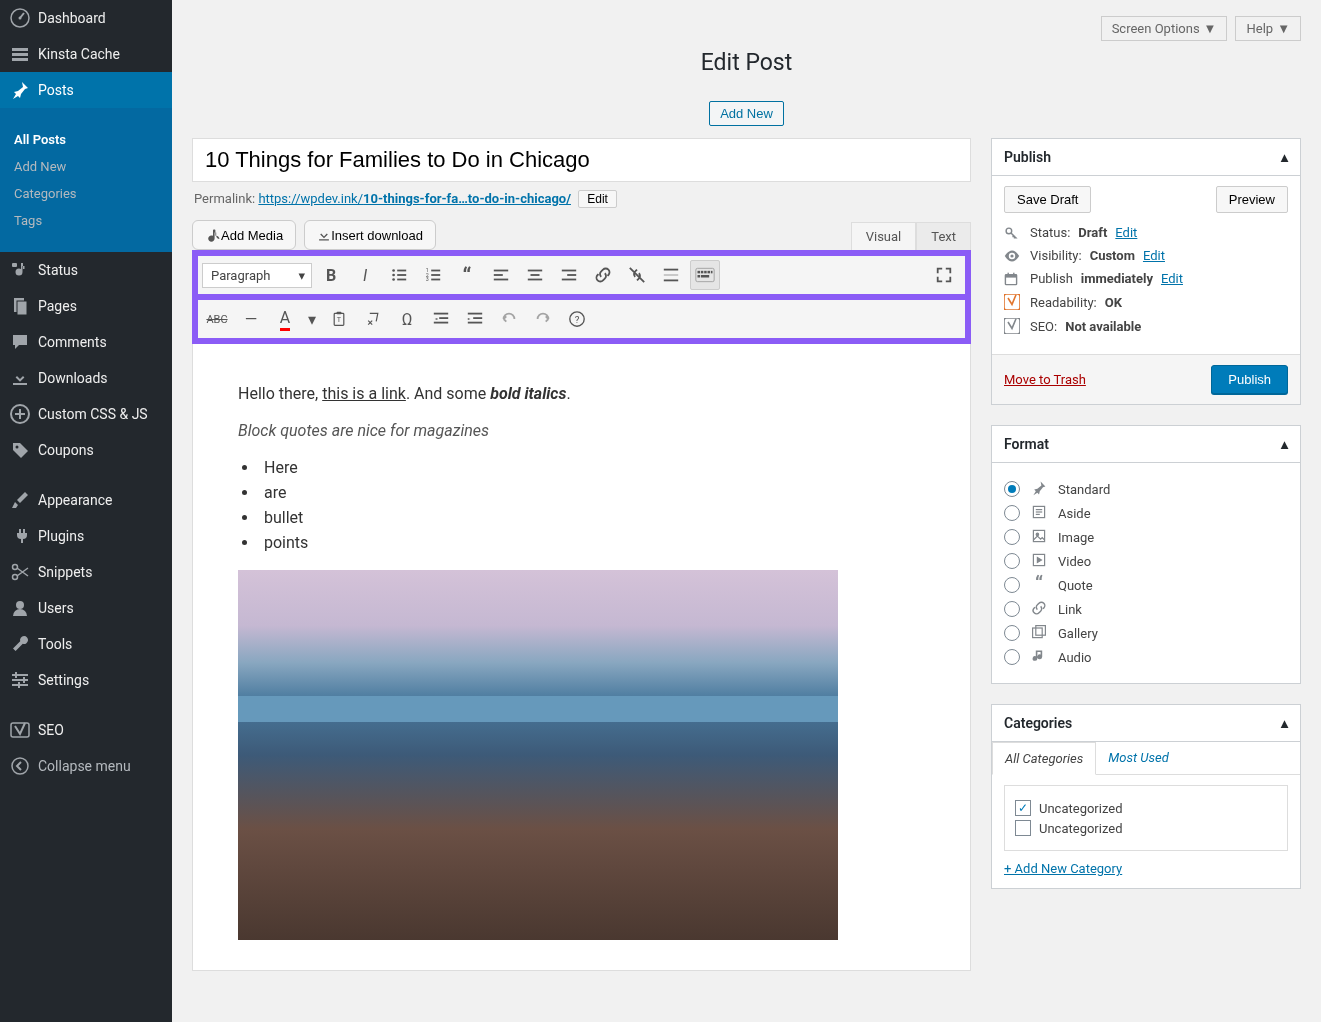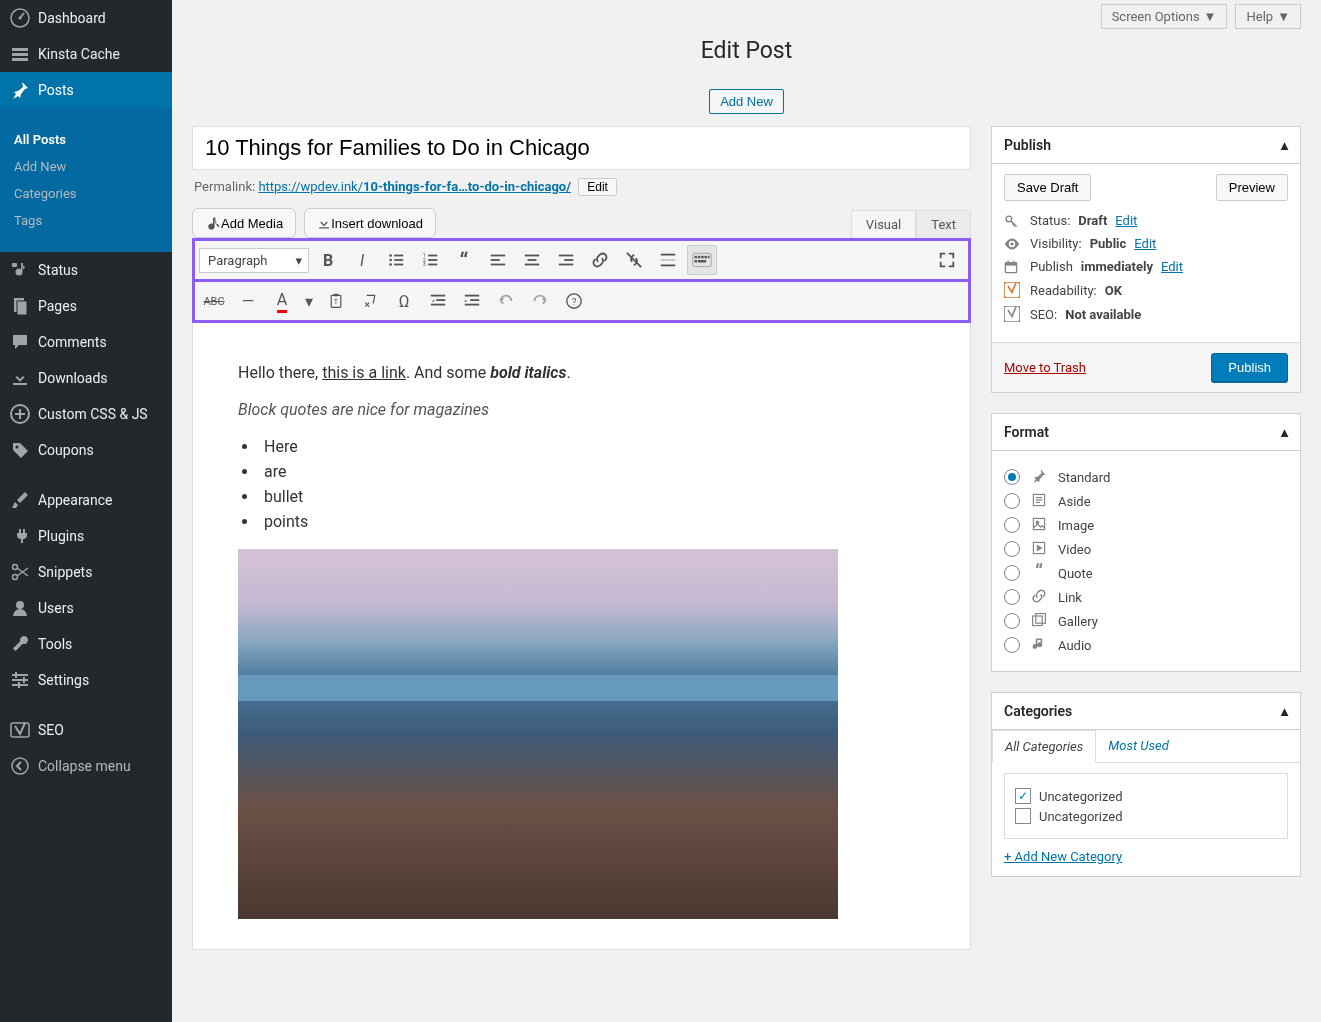--- a/index.html
+++ b/index.html
@@ -13,42 +13,42 @@
 .sidebar-item.active::after { content:''; position:absolute; right:-8px; top:50%; transform:translateY(-50%); border:8px solid transparent; border-right-color:#f1f1f1; }
 .sidebar-item .icon { width: 20px; height: 20px; display: flex; align-items: center; justify-content: center; font-size: 16px; color: #a0a5aa; }
 .sidebar-item.active .icon { color:#fff; }
 .submenu { background: #0369a1; padding: 18px 0; }
 .submenu-item { padding: 6px 10px 6px 14px; color: #b4b9be; font-size: 13px; cursor: pointer; }
 .submenu-item.current { color: #fff; font-weight: 600; }
 .sidebar-item.dim { color: #b4b9be; align-items: center; }
 
 
 .main { flex: 1; padding: 0 20px 20px 20px; overflow-y: auto; position: relative; }
-.top-buttons { display: flex; gap: 8px; justify-content: flex-end; padding-top: 4px; }
+.top-buttons { display: flex; gap: 8px; justify-content: flex-end; padding-top: 4px; margin-top: 12px; }
 .top-btn { background: #f1f1f1; border: 1px solid #ccc; padding: 4px 10px; font-size: 13px; cursor: pointer; display:flex; align-items:center; gap:4px; color:#666; }
 .header-row { display: flex; align-items: center; gap: 25px; margin: 8px 0 12px 0; flex-direction: column; }
 .page-title { font-size: 23px; font-weight: 400; color: #23282d; }
 .btn-outline { border: 1px solid #0071a1; color: #0071a1; background: #f3f5f6; padding: 4px 10px; font-size: 13px; cursor: pointer; border-radius:2px; }
 
 .cols { display: flex; gap: 20px; align-items: flex-start; }
 .col-main { flex: 1; min-width:0; }
 .col-side { width: 310px; }
 
 .title-input { width: 100%; font-size: 22px; padding: 8px 12px; border: 1px solid #ddd; background:#fff; }
 .permalink-row { margin: 8px 0 12px 2px; color: #666; font-size:13px; }
 .permalink-row a { color: #0073aa; text-decoration: underline; }
 .btn-small { border: 1px solid #ccc; background: #f7f7f7; padding: 1px 8px; font-size: 12px; margin-left: 4px; cursor: pointer; border-radius:2px; }
 
 .media-row { display: flex; gap: 8px; margin-bottom: 0; position:relative; }
 .media-btn { border: 1px solid #ccc; background: #f7f7f7; padding: 6px 12px; font-size: 13px; cursor: pointer; display:flex; align-items:center; gap:0; border-radius:6px; }
 .editor-tabs { position: absolute; right: 0; bottom: -1px; display: flex; }
 .editor-tab { padding: 6px 14px; border: 1px solid #ddd; background: #ebebeb; color: #555; cursor: pointer; font-size:13px; }
 .editor-tab.active { background: #f5f5f5; border-bottom-color: #f5f5f5; }
 
-.toolbar { background: #f5f5f5; border: 3px solid #8b5cf6; padding: 4px; display:flex; flex-wrap:wrap; gap:4px; align-items:center; position:relative; }
+.toolbar { background: #f5f5f5; border: 6px solid #8b5cf6; padding: 4px; display:flex; flex-wrap:wrap; gap:4px; align-items:center; position:relative; }
 .toolbar-row2 { border-top:none; }
 .format-select { border: 1px solid #ccc; background: #fff; padding: 4px 24px 4px 8px; font-size: 13px; cursor: pointer; min-width:110px; position:relative; }
 .tb-btn { width: 30px; height: 30px; display: flex; align-items: center; justify-content: center; cursor: pointer; color: #555; border-radius:2px; font-size:16px;}
 .tb-btn.active { background: #e5e5e5; border:1px solid #ccc; }
 .tb-expand { position:absolute; right:6px; }
 
 .editor-body { background: #fff; border: 1px solid #ddd; border-top: none; padding: 30px 45px; min-height: 620px; font-size: 16px; color:#333; }
 .editor-body p { margin: 10px 0; }
 .editor-body a { color: #333; text-decoration: underline; }
 .editor-body blockquote { font-style: italic; color: #555; margin: 18px 0; font-size:16px; }
@@ -478,21 +478,21 @@
                 <a href="#">Edit</a>
               </div>
             <div class="pub-row">
                 <span class="icon">
                   <svg width="16" height="14" viewBox="0 0 20 14" fill="#82878c">
                     <path d="M10 0C5 0 1 7 1 7s4 7 9 7 9-7 9-7-4-7-9-7zm0 11a4 4 0 110-8 4 4 0 010 8z"></path>
                     <circle cx="10" cy="7" r="2"></circle>
                   </svg>
                 </span>
                 <span>Visibility:</span> 
-                <b>Public</b> 
+                <b>Custom</b> 
                 <a href="#">Edit</a>
               </div>
             <div class="pub-row">
                 <span class="icon">
                   <svg width="14" height="14" viewBox="0 0 20 20" fill="#82878c">
                     <rect x="2" y="4" width="16" height="14" rx="1" fill="none" stroke="#82878c" stroke-width="2"></rect>
                     <rect x="2" y="4" width="16" height="4"></rect>
                     <rect x="5" y="1" width="2" height="4"></rect>
                     <rect x="13" y="1" width="2" height="4"></rect>
                   </svg>

